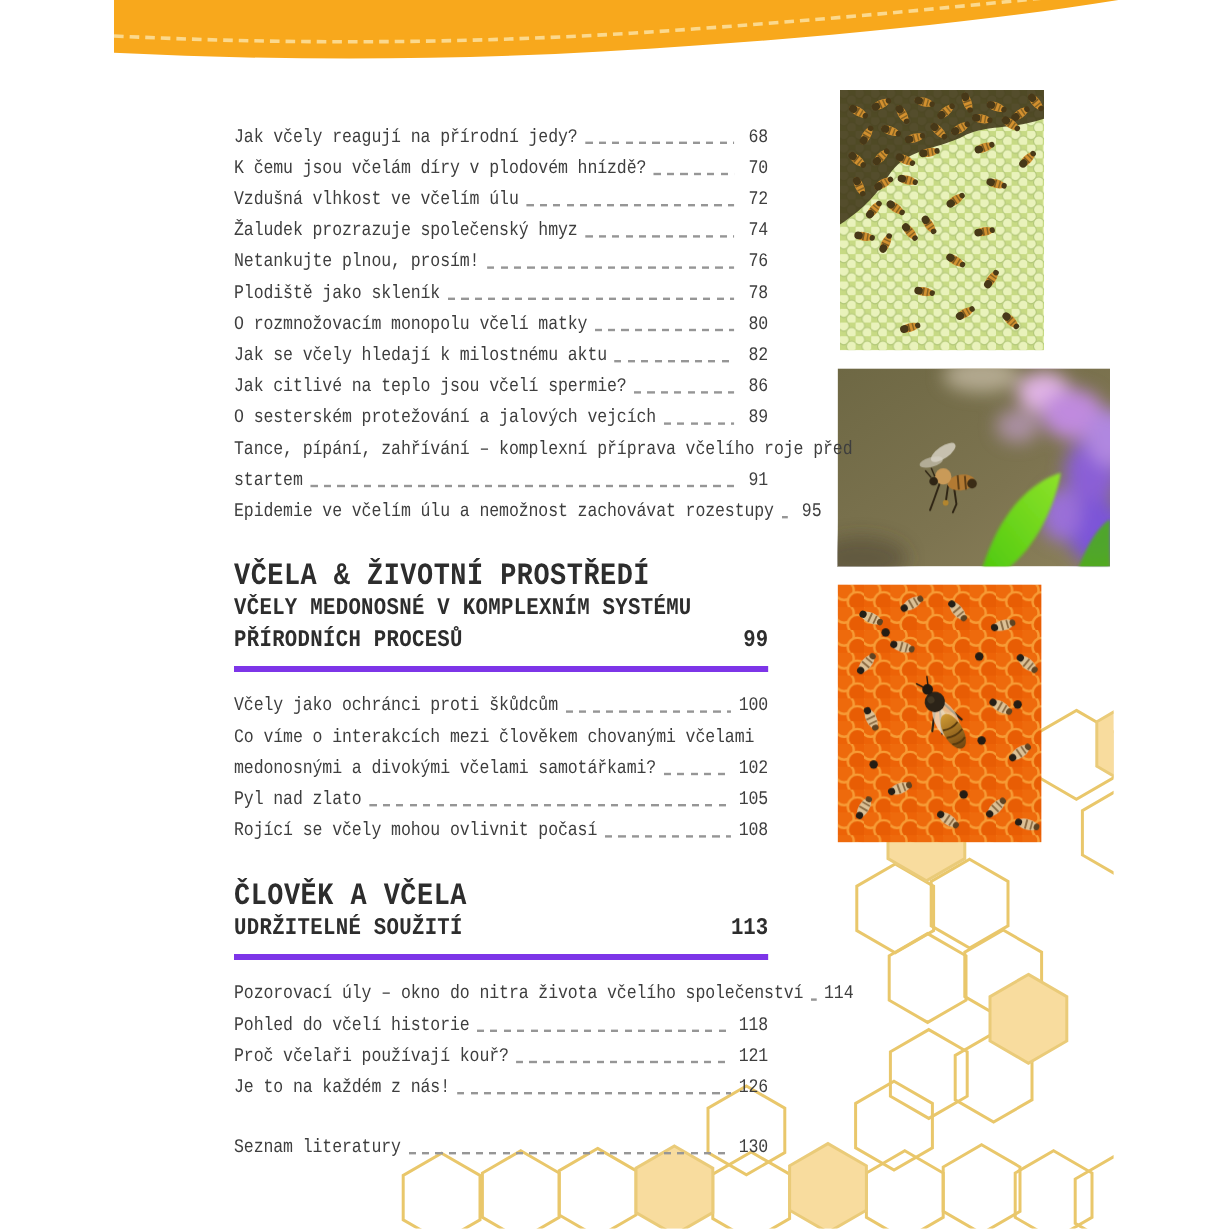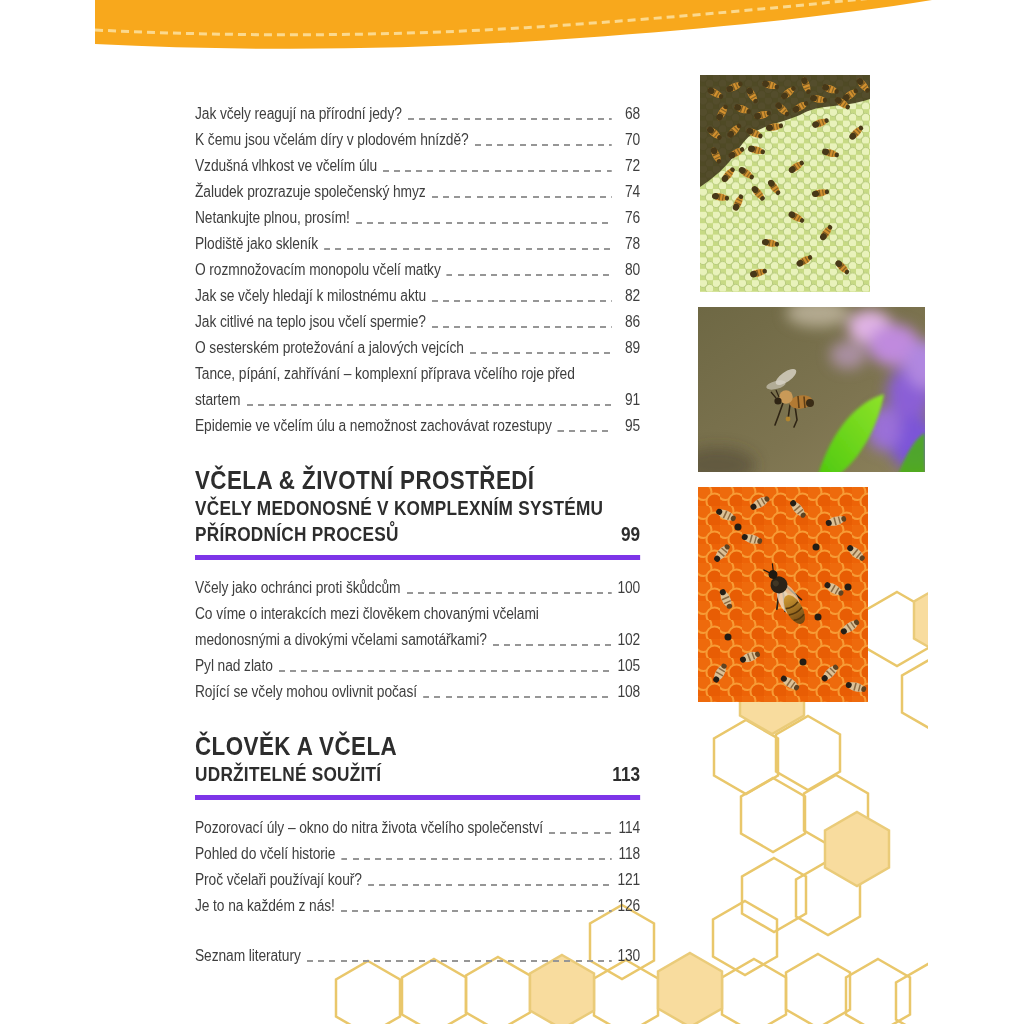--- a/index.html
+++ b/index.html
@@ -1,21 +1,21 @@
 <!DOCTYPE html>
 <html><head>
 <meta charset="utf-8">
 <style>
   * { box-sizing: border-box; }
   html,body { margin:0; padding:0; }
   body {
     width:1024px; height:1024px; position:relative; overflow:hidden;
     background:#ffffff; font-family:"Liberation Sans", sans-serif;
   }
-  .page { position:absolute; inset:0; }
+  .page { position:absolute; inset:0;font-family:Liberation Mono, monospace; }
 
   
   .band { position:absolute; left:0; top:0; width:1024px; height:60px; }
 
   
   .toc {
     position:absolute; left:195px; top:86px; width:517px;
     transform:scaleX(.861); transform-origin:0 0;
     color:#3E3E3E;
   }

